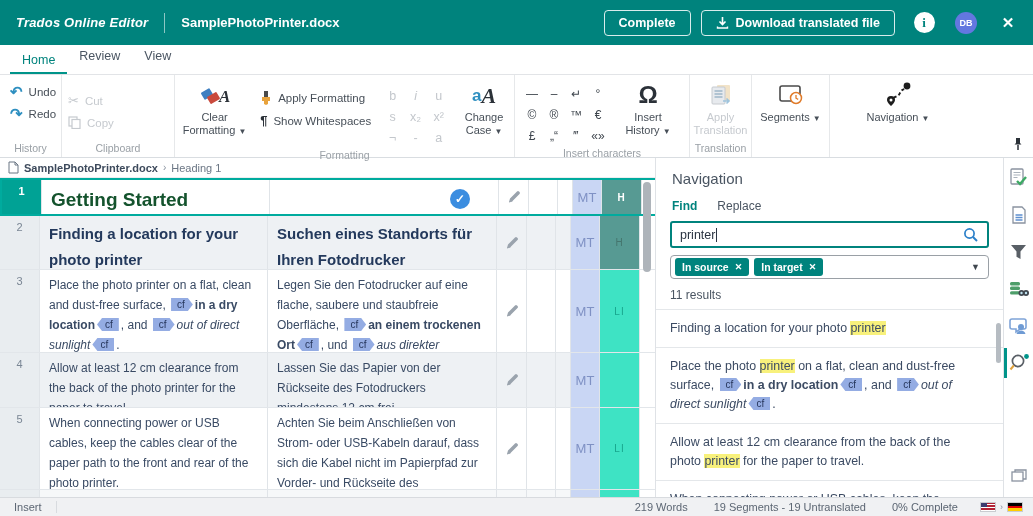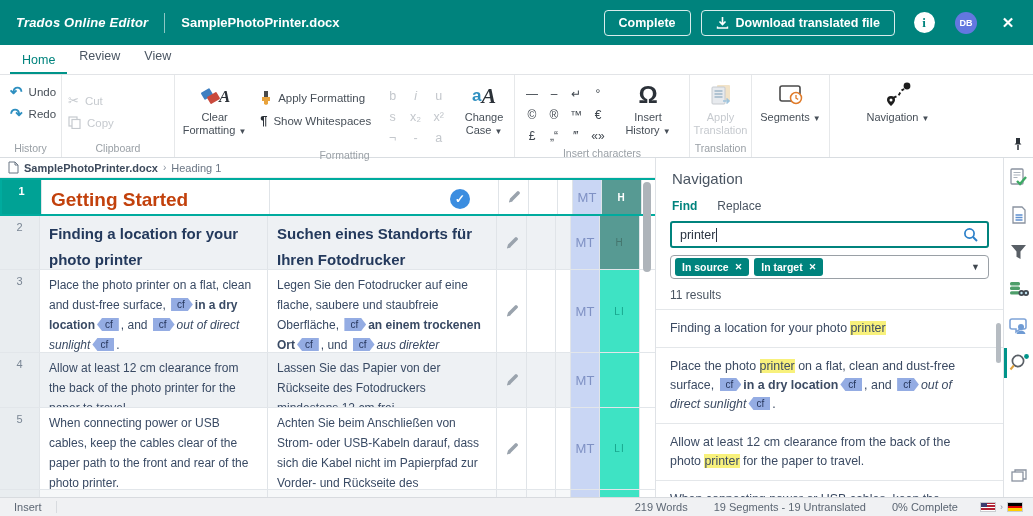--- a/index.html
+++ b/index.html
@@ -65,21 +65,21 @@
   .c-pencil { width:30px; flex:0 0 30px; display:flex; align-items:center; justify-content:center; }
   .c-a { width:29px; flex:0 0 29px; }
   .c-b { width:15px; flex:0 0 15px; }
   .c-mt { width:29px; flex:0 0 29px; background:#C9D6F4 !important; display:flex; align-items:center; justify-content:center; font-size:13px; color:#7F91C4; }
   .c-struct { width:40px; flex:0 0 40px; display:flex; align-items:center; justify-content:center; font-size:10px; letter-spacing:1px; }
   .c-struct.heading { background:#579A93 !important; color:#44756e; }
   .c-struct.heading.emph { color:#fff; font-weight:bold; }
   .c-struct.list { background:#3EE3C4 !important; color:#17A68D; }
   .c-gutter { width:15px; flex:0 0 15px; border-right:none; background:#fff !important; }
   .seg-text { font-size:12px; line-height:20px; color:#394a64; }
-  .h1-text { font-size:19px; font-weight:bold; color:#c2410c; line-height:30px; }
+  .h1-text { font-size:19px; font-weight:bold; color:#14532d; line-height:30px; }
   .h2-text { font-size:15px; font-weight:bold; color:#23395c; line-height:26px; }
   .check-circle { position:absolute; right:28px; top:9px; width:20px; height:20px; border-radius:50%; background:#3B8DE0; color:#fff; font-size:12px; font-weight:bold; display:flex; align-items:center; justify-content:center; }
   .tbl-scroll { position:absolute; right:4px; top:4px; width:8px; height:90px; border-radius:4px; background:#aeb4ba; }
 
   .tag { display:inline-block; font-size:10px; line-height:13px; padding:0 6px; background:#94ACE3; color:#26365c; margin:0 2px; vertical-align:1px; }
   .tag.cf-open { clip-path:polygon(0 0, calc(100% - 5px) 0, 100% 50%, calc(100% - 5px) 100%, 0 100%); padding-right:8px; }
   .tag.cf-close { clip-path:polygon(5px 0, 100% 0, 100% 100%, 5px 100%, 0 50%); padding-left:8px; }
   .hl { background:#F8F17C; }
 
   

